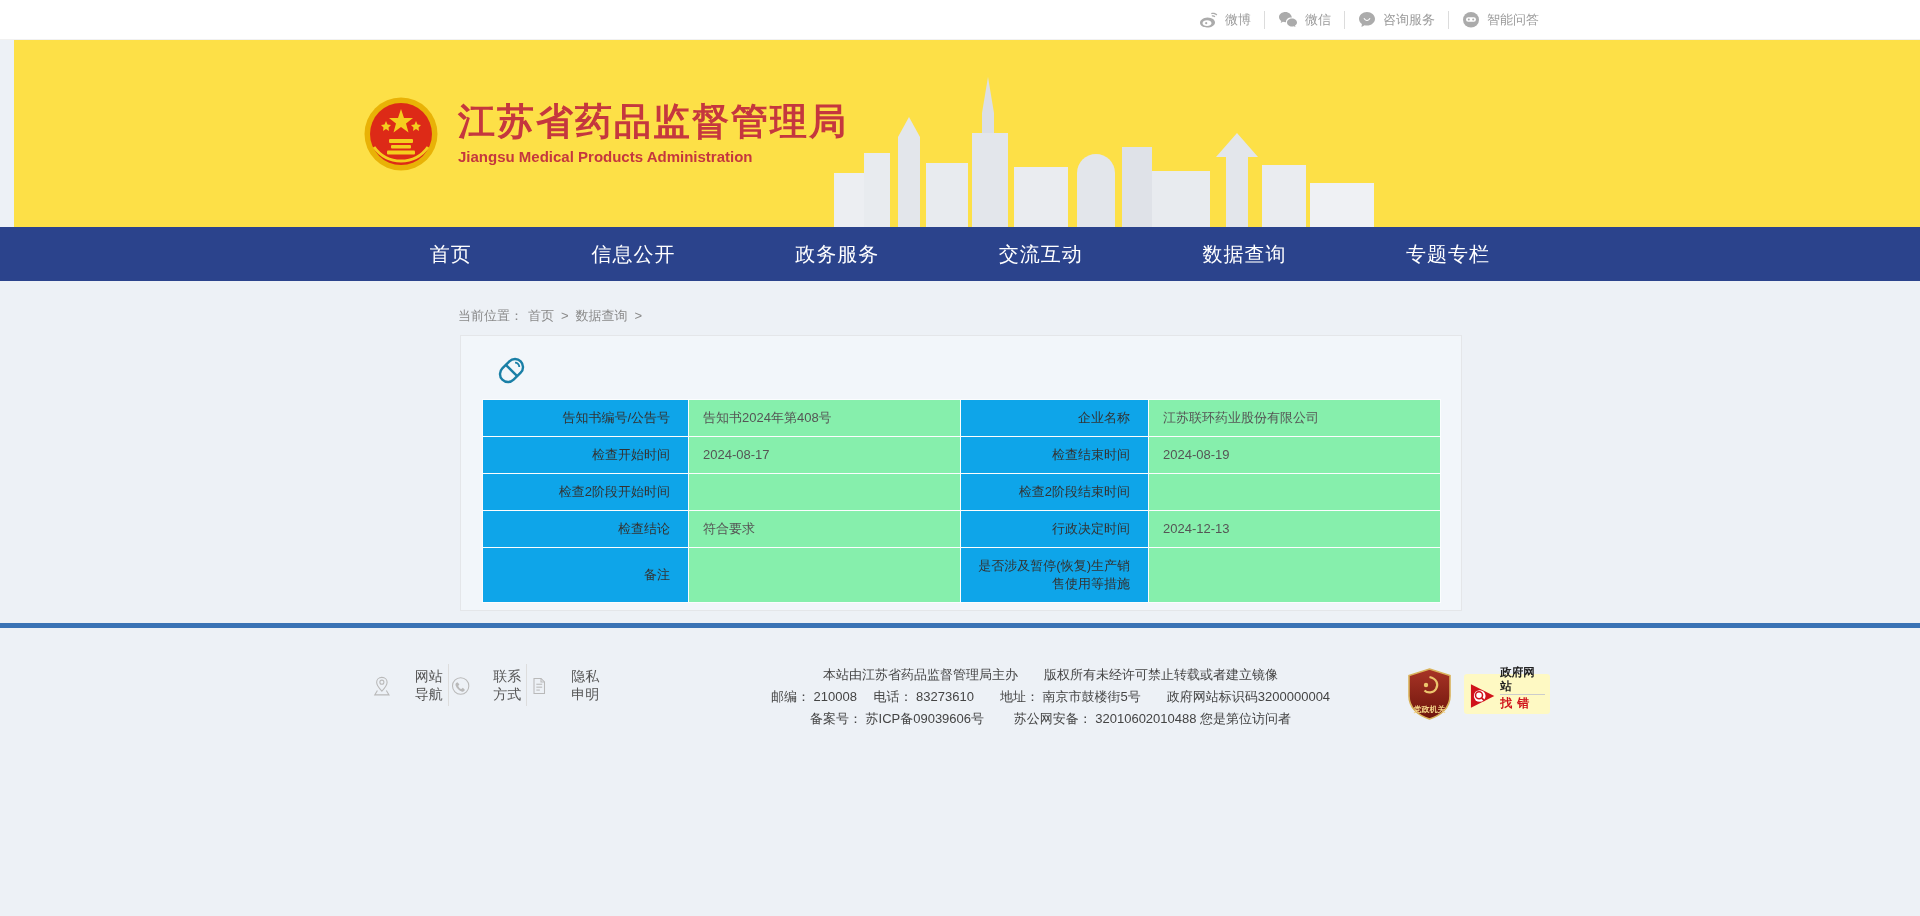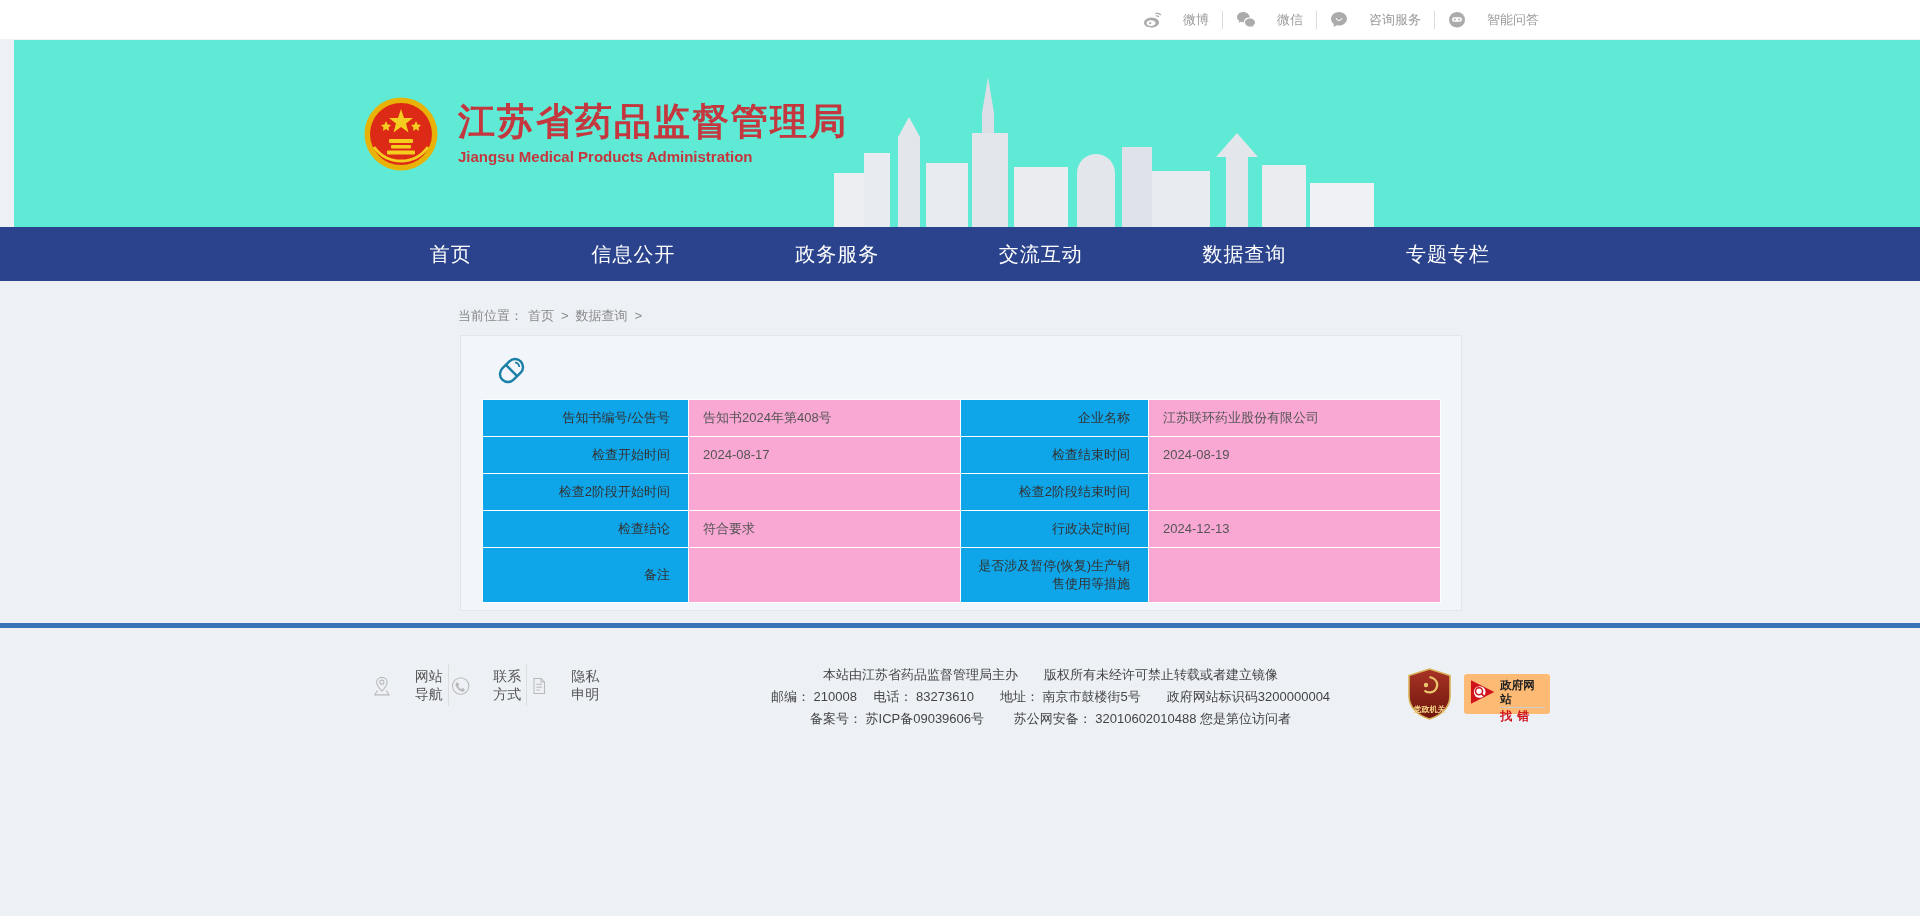--- a/index.html
+++ b/index.html
@@ -3,27 +3,27 @@
 <meta charset="utf-8">
 <style>
   * { margin:0; padding:0; box-sizing:border-box; }
   html,body { width:1920px; height:916px; overflow:hidden;
     font-family:"Liberation Sans","DejaVu Sans",sans-serif;
     background:#edf1f6; }
 
   
   .topbar { height:40px; background:#fff; display:flex; justify-content:flex-end;
     align-items:center; padding-right:368px; border-bottom:1px solid #f1f1f1; }
-  .topbar-item { display:flex; align-items:center; gap:21px; height:18px;
+  .topbar-item { display:flex; align-items:center; gap:7px; height:18px;
     padding:0 13px; color:#9b9b9b; font-size:13px; cursor:pointer; }
   .topbar-item + .topbar-item { border-left:1px solid #dcdcdc; }
   .topbar-item svg { flex:0 0 auto; }
 
   
-  .header { position:relative; height:187px; background:#5eead4; overflow:hidden;margin-left:14px; }
+  .header { position:relative; height:187px; background:#fde047; overflow:hidden;margin-left:14px; }
   .header-inner { width:1180px; margin:0 auto; height:100%; display:flex;
     align-items:center; position:relative; z-index:2; cursor:pointer; }
   .emblem { width:74px; height:74px; margin-left:-13px; }
   .title-block { margin-left:20px; }
   .site-title { font-size:37px; font-weight:bold; color:#c5373e;
     letter-spacing:2px; line-height:1.1; }
   .site-subtitle { font-size:15px; font-weight:bold; color:#c5373e; margin-top:6px; }
   .skyline { position:absolute; left:820px; bottom:0; z-index:1; }
 
   
@@ -39,38 +39,38 @@
   .breadcrumb .sep { color:#8a8a8a; margin:0 2px; }
 
   
   .card { margin-left:90px; width:1002px; background:#f2f6fa;
     border:1px solid #e4e6e9; padding:16px 21px 7px; }
   .pill { display:block; margin:2px 0 12px 13px; }
   .detail-table { width:100%; border-collapse:collapse; table-layout:fixed; }
   .detail-table td { border:1px solid #fbfdfe; font-size:13px; line-height:18px; }
   .detail-table td.lbl { background:#0ea5e9; color:#333; text-align:right;
     padding:9px 18px 9px 6px; }
-  .detail-table td.val { background:#f9a8d4; color:#555; text-align:left;
+  .detail-table td.val { background:#86efac; color:#555; text-align:left;
     padding:9px 10px 9px 14px; }
   col.c1 { width:206px; } col.c2 { width:272px; }
   col.c3 { width:188px; } col.c4 { width:292px; }
 
   
   .footer-divider { height:5px; background:#3a73b5; margin-top:12px; }
   .footer { width:1180px; margin:0 auto; display:flex; align-items:flex-start;
     padding-top:36px; }
   .footer-links { display:flex; }
   .footer-link { width:78px; display:flex; flex-direction:row; align-items:center;
     gap:21px; color:#555; font-size:14px; cursor:pointer; padding-top:2px; }
   .footer-link + .footer-link { border-left:1px solid #ddd; }
   .footer-center { flex:1; text-align:center; color:#444; font-size:13px;
     line-height:22px; padding-left:100px; padding-right:10px; }
   .footer-badges { display:flex; gap:12px; align-items:center; padding-top:4px; }
-  .badge-find { width:86px; height:40px; background:#fdba74; border-radius:3px;
-    display:flex; align-items:flex-start; padding:4px 5px; gap:4px; cursor:pointer; }
+  .badge-find { width:86px; height:40px; background:#fef9c3; border-radius:3px;
+    display:flex; align-items:flex-end; padding:4px 5px; gap:4px; cursor:pointer; }
   .badge-find-text { display:flex; flex-direction:column; line-height:14px; }
   .badge-find-l1 { font-size:11.5px; font-weight:bold; color:#222;
     border-bottom:1px solid #ccc; padding-bottom:1px; }
   .badge-find-l2 { font-size:12px; font-weight:bold; color:#d0121b;
     letter-spacing:5px; padding-top:1px; }
   .badge-shield { cursor:pointer; }
 </style>
 </head>
 <body>
 

